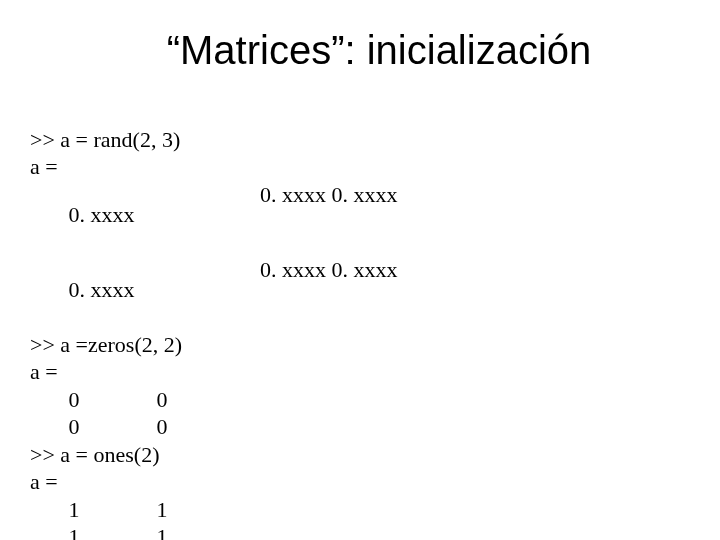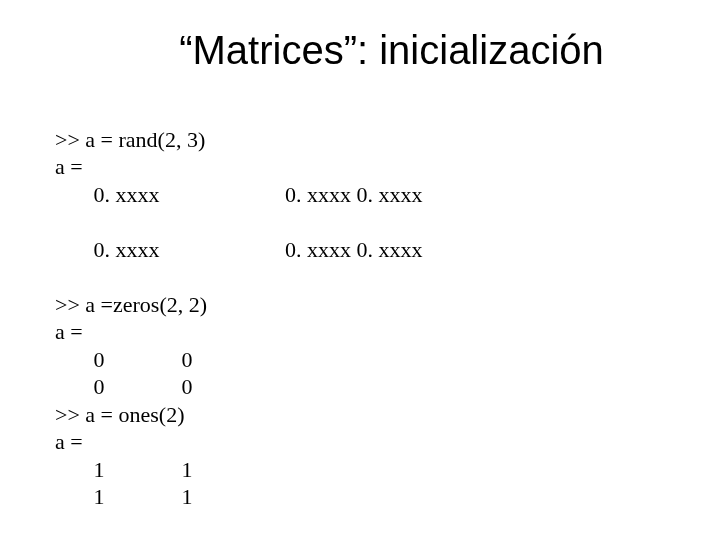--- a/index.html
+++ b/index.html
@@ -8,39 +8,39 @@
     width: 720px;
     height: 540px;
     background: #ffffff;
     font-family: Arial, Helvetica, sans-serif;
     color: #000;
   }
   .slide {
     box-sizing: border-box;
     width: 708px;
     height: 540px;
-    padding: 20px 40px 0 55px;
+    padding: 20px 40px 0 30px;
   }
   .title {
     font-size: 40px;
     text-align: center;
     margin: 8px 0 25px 60px;
     font-weight: normal;
     letter-spacing: 0px;
   }
   .code {
     font-size: 22px;
     line-height: 1.25;
     white-space: pre;
     font-family: Liberation Serif, serif;
   }
   .row {
     display: flex;
   }
-  .col1 { width: 230px; }
+  .col1 { width: 230px; margin-top: 20px; }
 </style>
 </head>
 <body>
 
 <div class="slide">
   <div class="title">“Matrices”: inicialización</div>
   <div class="code">
 <span>&gt;&gt; a = rand(2, 3)</span>
 <span>a =</span>
 <span class="row"><span class="col1">       0. xxxx</span><span>0. xxxx 0. xxxx</span></span>

